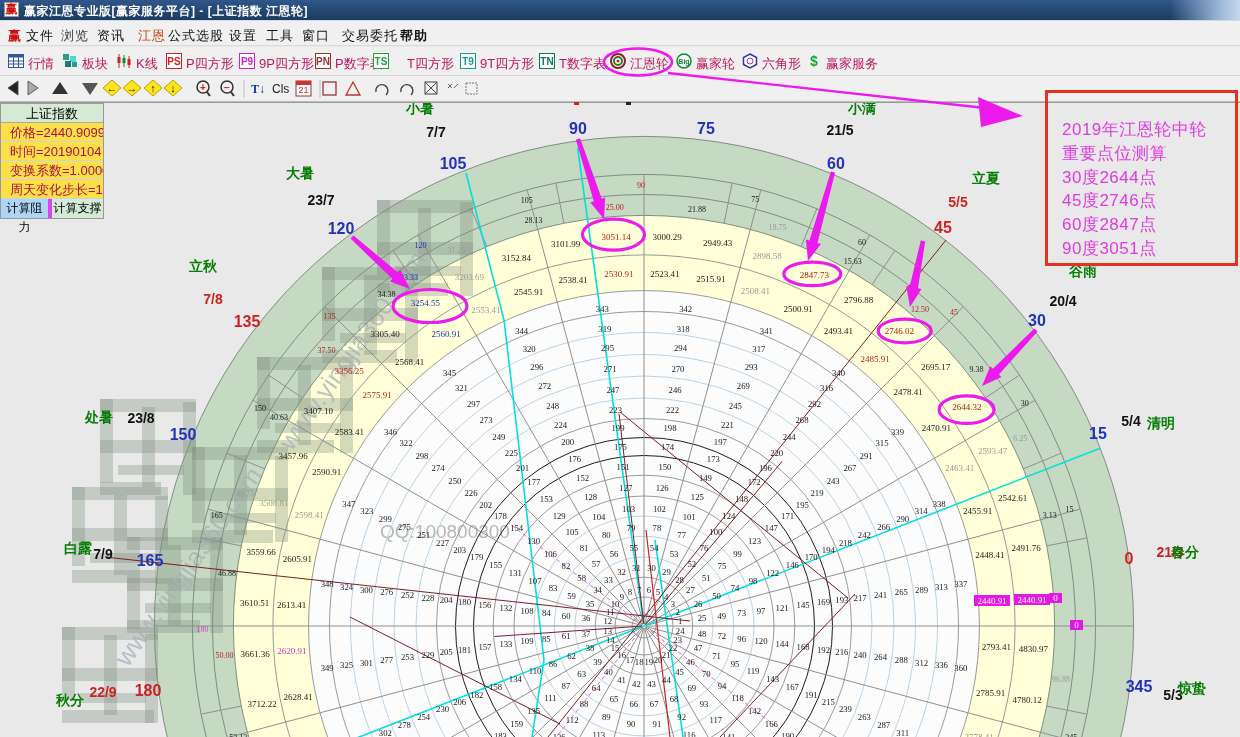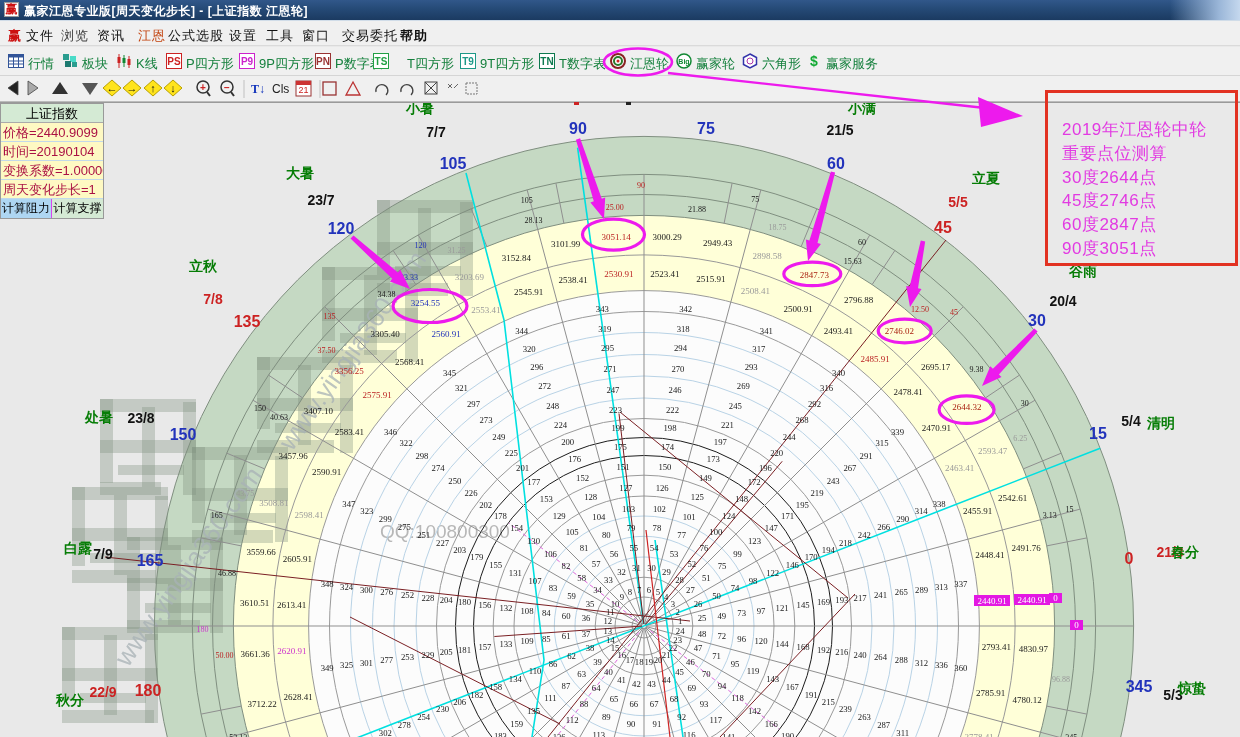--- a/index.html
+++ b/index.html
@@ -5,26 +5,26 @@
 .abs{position:absolute}
 #title{left:0;top:0;width:1240px;height:20px;background:linear-gradient(180deg,#31578a 0%,#254a76 45%,#1b3a61 100%);}
 #title .t{position:absolute;left:24px;top:3px;color:#fff;font-size:12px;font-weight:bold;letter-spacing:0.5px}
 #title .ico{position:absolute;left:4px;top:2px;width:15px;height:15px;background:#fff;border:1px solid #999;color:#cc1111;font-size:12px;font-weight:bold;line-height:13px;text-align:center}
 #title .corner{position:absolute;right:0;top:0;width:70px;height:20px;background:linear-gradient(90deg,rgba(190,210,235,0),#9ab6d8 70%,#c5d8ee)}
 #menubar{left:0;top:20px;width:1240px;height:26px;background:#f0f0f0;border-top:1px solid #d0dce8;border-bottom:1px solid #dadada}
 #menubar span.m{position:absolute;top:6px;font-size:13px;color:#111;letter-spacing:1px}
 #tb1{left:0;top:47px;width:1240px;height:29px;background:#f0f0f0;border-bottom:1px solid #d5d5d5}
 #tb2{left:0;top:76px;width:1240px;height:26px;background:#f0f0f0;border-bottom:1px solid #bbb}
 .t1i{position:absolute;top:6px}
-.t1t{position:absolute;top:8px;font-size:13px;color:#15803d;letter-spacing:0px;white-space:nowrap}
+.t1t{position:absolute;top:8px;font-size:13px;color:#be185d;letter-spacing:0px;white-space:nowrap}
 #panel{left:0;top:103px;width:104px;background:#eee;border:1px solid #999;z-index:40}
 #panel .hd{height:19px;background:#d4ead4;color:#000;font-size:13px;text-align:center;line-height:19px;border-bottom:1px solid #aaa}
-#panel .row{height:19px;background:#fef9c3;color:#aa1144;font-size:13px;line-height:19px;padding-left:2px;border-bottom:1px solid #c2d8ea;white-space:nowrap;overflow:hidden}
+#panel .row{height:19px;background:#fde047;color:#aa1144;font-size:13px;line-height:19px;padding-left:9px;border-bottom:1px solid #c2d8ea;white-space:nowrap;overflow:hidden}
 #panel .btns{display:flex;height:19px}
-#panel .b1{width:52px;background:#aed6f2;font-size:12px;text-align:center;line-height:19px;color:#000;border-right:1px solid #d946ef}
+#panel .b1{width:52px;background:#aed6f2;font-size:12px;text-align:center;line-height:19px;color:#000;border-right:4px solid #d946ef}
 #panel .b2{width:52px;background:#d4ead4;font-size:12px;text-align:center;line-height:19px;color:#000}
 #redbox{left:1045px;top:90px;width:193px;height:176px;border:3px solid #e23222;z-index:45;background:rgba(233,233,233,0.0)}
 #redbox div{font-family:"Liberation Sans",sans-serif;color:#e23ae2;font-size:17px;height:23.8px;line-height:23px;margin-left:14px;white-space:nowrap;letter-spacing:0.5px}
 </style></head><body>
 <svg width="1240" height="737" viewBox="0 0 1240 737" style="position:absolute;left:0;top:0">
     <rect x="0" y="102" width="1240" height="635" fill="#e9e9e9"></rect>
     <circle cx="644.000000" cy="626.000000" r="489.6" fill="#c5d9c3"></circle>
     <circle cx="644.000000" cy="626.000000" r="410.6" fill="#ffffd8"></circle>
     <circle cx="644.000000" cy="626.000000" r="335.4" fill="#fcfcfc"></circle>
     <g>
@@ -604,21 +604,21 @@
     <ellipse cx="904.7" cy="331.0" rx="26.5" ry="11.8" fill="none" stroke="#ed1aed" stroke-width="3.2"></ellipse>
     <ellipse cx="966.6" cy="409.6" rx="27.5" ry="13.8" fill="none" stroke="#ed1aed" stroke-width="3.2"></ellipse>
     <polygon points="575.9,139.7 593.8,201.3 590.4,202.4 604.0,219.0 605.2,197.6 601.8,198.7 580.1,138.3" fill="#ed1aed"></polygon>
     <polygon points="350.5,238.6 392.3,278.8 389.9,281.5 410.0,289.0 400.3,269.8 397.9,272.5 353.5,235.4" fill="#ed1aed"></polygon>
     <polygon points="830.9,171.4 809.4,240.6 805.9,239.6 808.0,261.0 820.9,243.9 817.5,242.9 835.1,172.6" fill="#ed1aed"></polygon>
     <polygon points="920.8,240.6 909.7,286.6 906.2,285.9 910.0,307.0 921.5,288.9 918.0,288.2 925.2,241.4" fill="#ed1aed"></polygon>
     <polygon points="1034.4,328.5 992.9,368.7 990.3,366.2 982.0,386.0 1001.5,377.0 998.9,374.5 1037.6,331.5" fill="#ed1aed"></polygon>
   </svg>
 <div id="title" class="abs">
     <div class="ico">赢</div>
-    <span class="t">赢家江恩专业版[周天变化步长] - [上证指数 江恩轮]</span>
+    <span class="t">赢家江恩专业版[赢家服务平台] - [上证指数 江恩轮]</span>
     <div class="corner"></div>
   </div>
 <div id="menubar" class="abs">
     <span class="m" style="left:8px;color:#cc1111;font-weight:bold">赢</span>
     <span class="m" style="left:26px;color:#111;font-weight:normal">文件</span>
     <span class="m" style="left:61px;color:#404040;font-weight:normal">浏览</span>
     <span class="m" style="left:97px;color:#111;font-weight:normal">资讯</span>
     <span class="m" style="left:138px;color:#c2410c;font-weight:normal">江恩</span>
     <span class="m" style="left:168px;color:#111;font-weight:normal">公式选股</span>
     <span class="m" style="left:229px;color:#111;font-weight:normal">设置</span>

